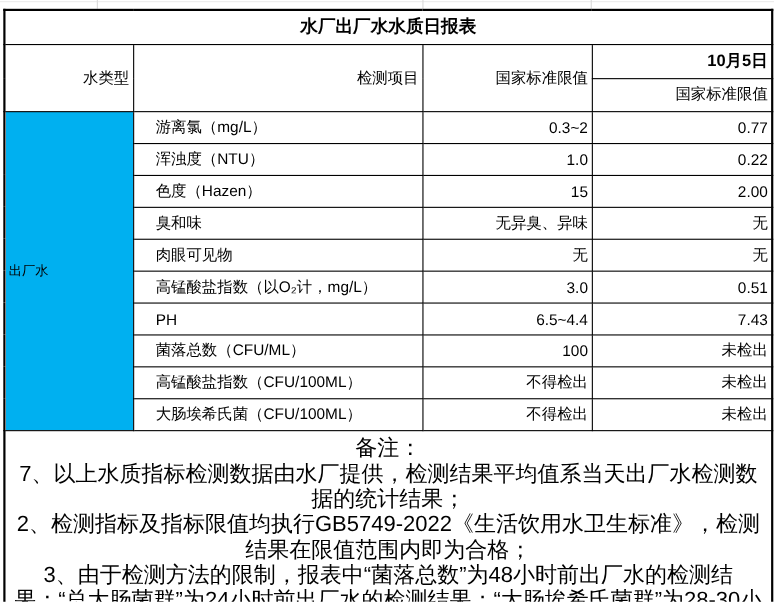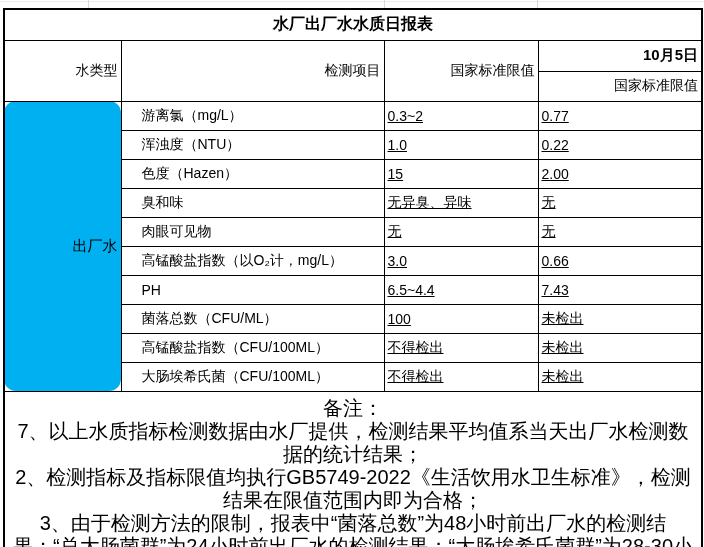--- a/index.html
+++ b/index.html
@@ -36,26 +36,25 @@
     font-weight: bold;
     text-align: center;
     margin-left: 36px;
   }
   tr.hdr td { text-align: right; }
   tr.hdr-1 { height: 31px; }
   tr.hdr-2 { height: 30px; }
   td.date-cell { font-weight: bold; font-size: 15px; }
   tbody.rows tr { height: 29px; }
   td.cell-item { text-align: left; padding-left: 20px; }
-  td.cell-center { text-align: left; text-decoration: underline; }
+  td.cell-center { text-align: right; }
   td.hl-cell {
     background: var(--hl, #00B0F0);
-    text-align: right;
-    font-size: 15px;
-    border-radius: 12px;
+    text-align: left;
+    font-size: 12px;
   }
   td.notes-cell {
     height: 145px;
     vertical-align: top;
     text-align: center;
     padding: 5px 5px;
     font-size: 20px;
     line-height: 23px;
   }
 </style>
@@ -117,21 +116,21 @@
           <td class="cell-center">无</td>
         </tr>
         <tr>
           <td class="cell-item">肉眼可见物</td>
           <td class="cell-center">无</td>
           <td class="cell-center">无</td>
         </tr>
         <tr>
           <td class="cell-item">高锰酸盐指数（以O₂计，mg/L）</td>
           <td class="cell-center">3.0</td>
-          <td class="cell-center">0.66</td>
+          <td class="cell-center">0.51</td>
         </tr>
         <tr>
           <td class="cell-item">PH</td>
           <td class="cell-center">6.5~4.4</td>
           <td class="cell-center">7.43</td>
         </tr>
         <tr>
           <td class="cell-item">菌落总数（CFU/ML）</td>
           <td class="cell-center">100</td>
           <td class="cell-center">未检出</td>

